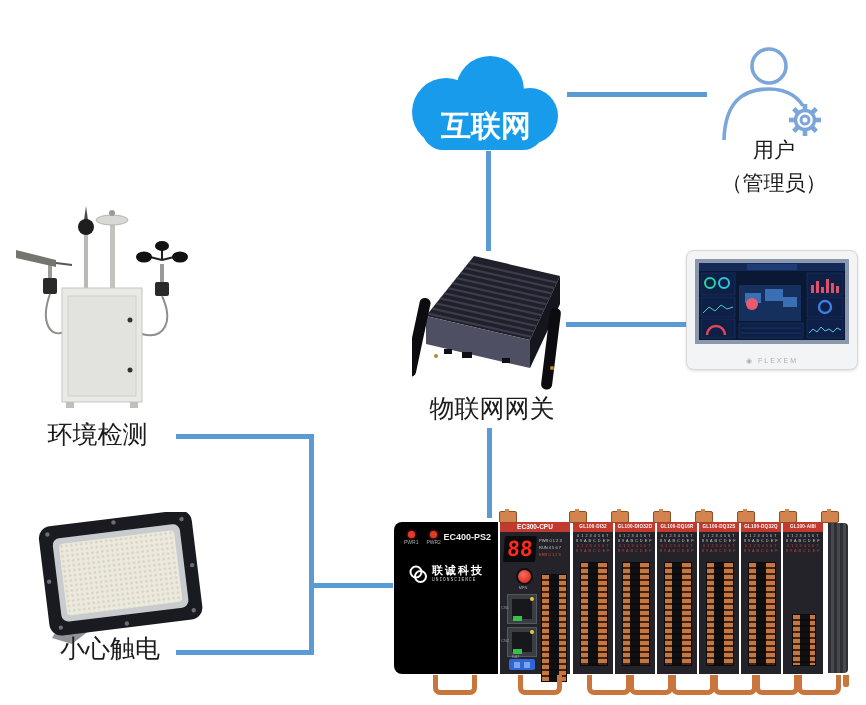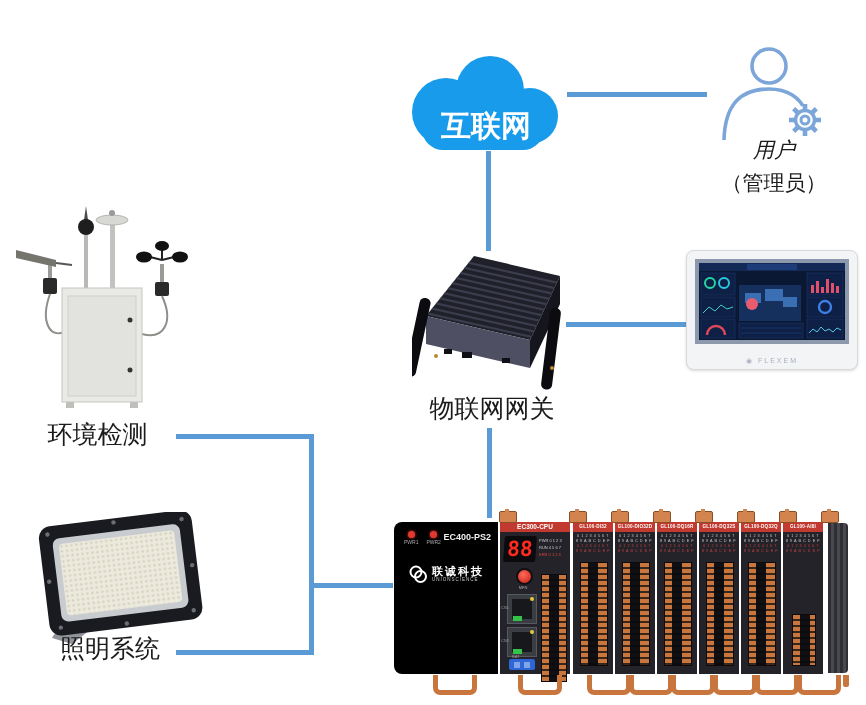--- a/index.html
+++ b/index.html
@@ -14,21 +14,21 @@
   .ts-frame{position:absolute;left:9px;top:9px;right:9px;bottom:26px;background:#8C99AD;}
   .ts-screen{position:absolute;left:13px;top:13px;right:13px;bottom:30px;background:var(--screen-navy,#0A1834);overflow:hidden;}
   .ts-brand{position:absolute;left:0;right:0;bottom:5px;text-align:center;font-size:7px;letter-spacing:2px;color:#A9B1BE;}
   
   .plc{position:absolute;left:392px;top:508px;width:470px;height:196px;}
   .plc-power{position:absolute;left:2px;top:14px;width:104px;height:152px;background:#000000;border-radius:8px 0 0 8px;}
   .pwr-led{width:7px;height:7px;border-radius:50%;background:#E03A2E;box-shadow:0 0 3px #E03A2E;margin:0 auto 1px;}
   .pwr-led-lbl{font-size:5px;color:#AAA;text-align:center;}
   .pwr-name{position:absolute;top:10px;right:7px;color:#EEE;font-size:9px;font-weight:600;}
   .pwr-leds{position:absolute;top:9px;left:10px;display:flex;gap:8px;}
-  .pwr-logo{position:absolute;top:42px;left:0;right:0;display:flex;justify-content:center;align-items:center;gap:4px;}
+  .pwr-logo{position:absolute;top:42px;left:0;right:0;display:flex;justify-content:center;align-items:center;gap:4px;font-family:Liberation Mono, monospace;}
   .pwr-logo-txt{color:#FFF;font-size:11px;font-weight:700;letter-spacing:2px;line-height:11px;}
   .pwr-logo-sub{color:#CCC;font-size:4.5px;letter-spacing:1px;}
   .pwr-panel{position:absolute;left:7px;right:7px;top:88px;bottom:7px;background:#1D1D23;border:1px solid #0E0E12;border-radius:6px;text-align:center;}
   .pwr-warn{color:#FFF;font-size:7.5px;font-weight:700;margin-top:2px;}
   .pwr-warn-sub{color:#C9C9C9;font-size:4.5px;}
   .mod-header{height:10px;background:var(--plc-red,#C2392F);color:#FFF;font-weight:700;text-align:center;line-height:10px;}
   .plc-cpu{position:absolute;left:108px;top:14px;width:70px;height:152px;background:#232329;}
   .plc-cpu .mod-header{font-size:6.5px;}
   .cpu-display{position:absolute;left:4px;top:14px;width:32px;height:26px;background:#0B0B0E;border-radius:2px;color:#FF2A1F;
     font-family:"DejaVu Sans Mono",monospace;font-weight:700;font-size:21px;line-height:26px;text-align:center;transform:skewX(-4deg);}
@@ -100,21 +100,21 @@
           <line x1="103" y1="80" x2="109" y2="80"></line>
         <line x1="81.7" y1="68.7" x2="86" y2="73"></line>
           <line x1="100" y1="87" x2="104.3" y2="91.3"></line>
         <line x1="81.7" y1="91.3" x2="86" y2="87"></line>
           <line x1="100" y1="73" x2="104.3" y2="68.7"></line>
       </g>
       <circle cx="93" cy="80" r="9.5" fill="#FFFFFF" stroke="#7CA6D9" stroke-width="3.4"></circle>
       <circle cx="93" cy="80" r="4" fill="none" stroke="#7CA6D9" stroke-width="3"></circle>
     </g>
   </svg>
-  <div class="node-label small-label" style="left:712px;top:136px;width:124px;font-style:italic;">用户</div>
+  <div class="node-label small-label" style="left:712px;top:136px;width:124px;">用户</div>
   <div class="node-label small-label" style="left:702px;top:169px;width:144px;">（管理员）</div>
 
   <svg style="position:absolute;left:412px;top:246px;" width="160" height="150" viewBox="0 0 160 150">
     <defs>
         <clipPath id="gwtop">
           <polygon points="62,10 148,30 118,94 14,70"></polygon>
         </clipPath>
       </defs>
     <polygon points="62,10 148,30 118,94 14,70" fill="#1F2029"></polygon>
     <g clip-path="url(#gwtop)" stroke="#3C3D4C" stroke-width="2.2">
@@ -243,21 +243,21 @@
           <circle cx="92" cy="10" r="2.2"></circle>
           <circle cx="160" cy="15" r="2.2"></circle>
         <circle cx="21" cy="61" r="2.2"></circle>
           <circle cx="165" cy="62" r="2.2"></circle>
         <circle cx="27" cy="108" r="2.2"></circle>
           <circle cx="93" cy="112" r="2.2"></circle>
           <circle cx="161" cy="107" r="2.2"></circle>
       </g>
     </g>
   </svg>
-  <div class="node-label" style="left:35px;top:632px;width:150px;">照明系统</div>
+  <div class="node-label" style="left:35px;top:632px;width:150px;">小心触电</div>
 
   <div class="plc">
 
     <div class="plc-power">
       <div class="pwr-leds">
         <div>
             <div class="pwr-led"></div>
              <div class="pwr-led-lbl">PWR1</div>
           </div>
         <div>

